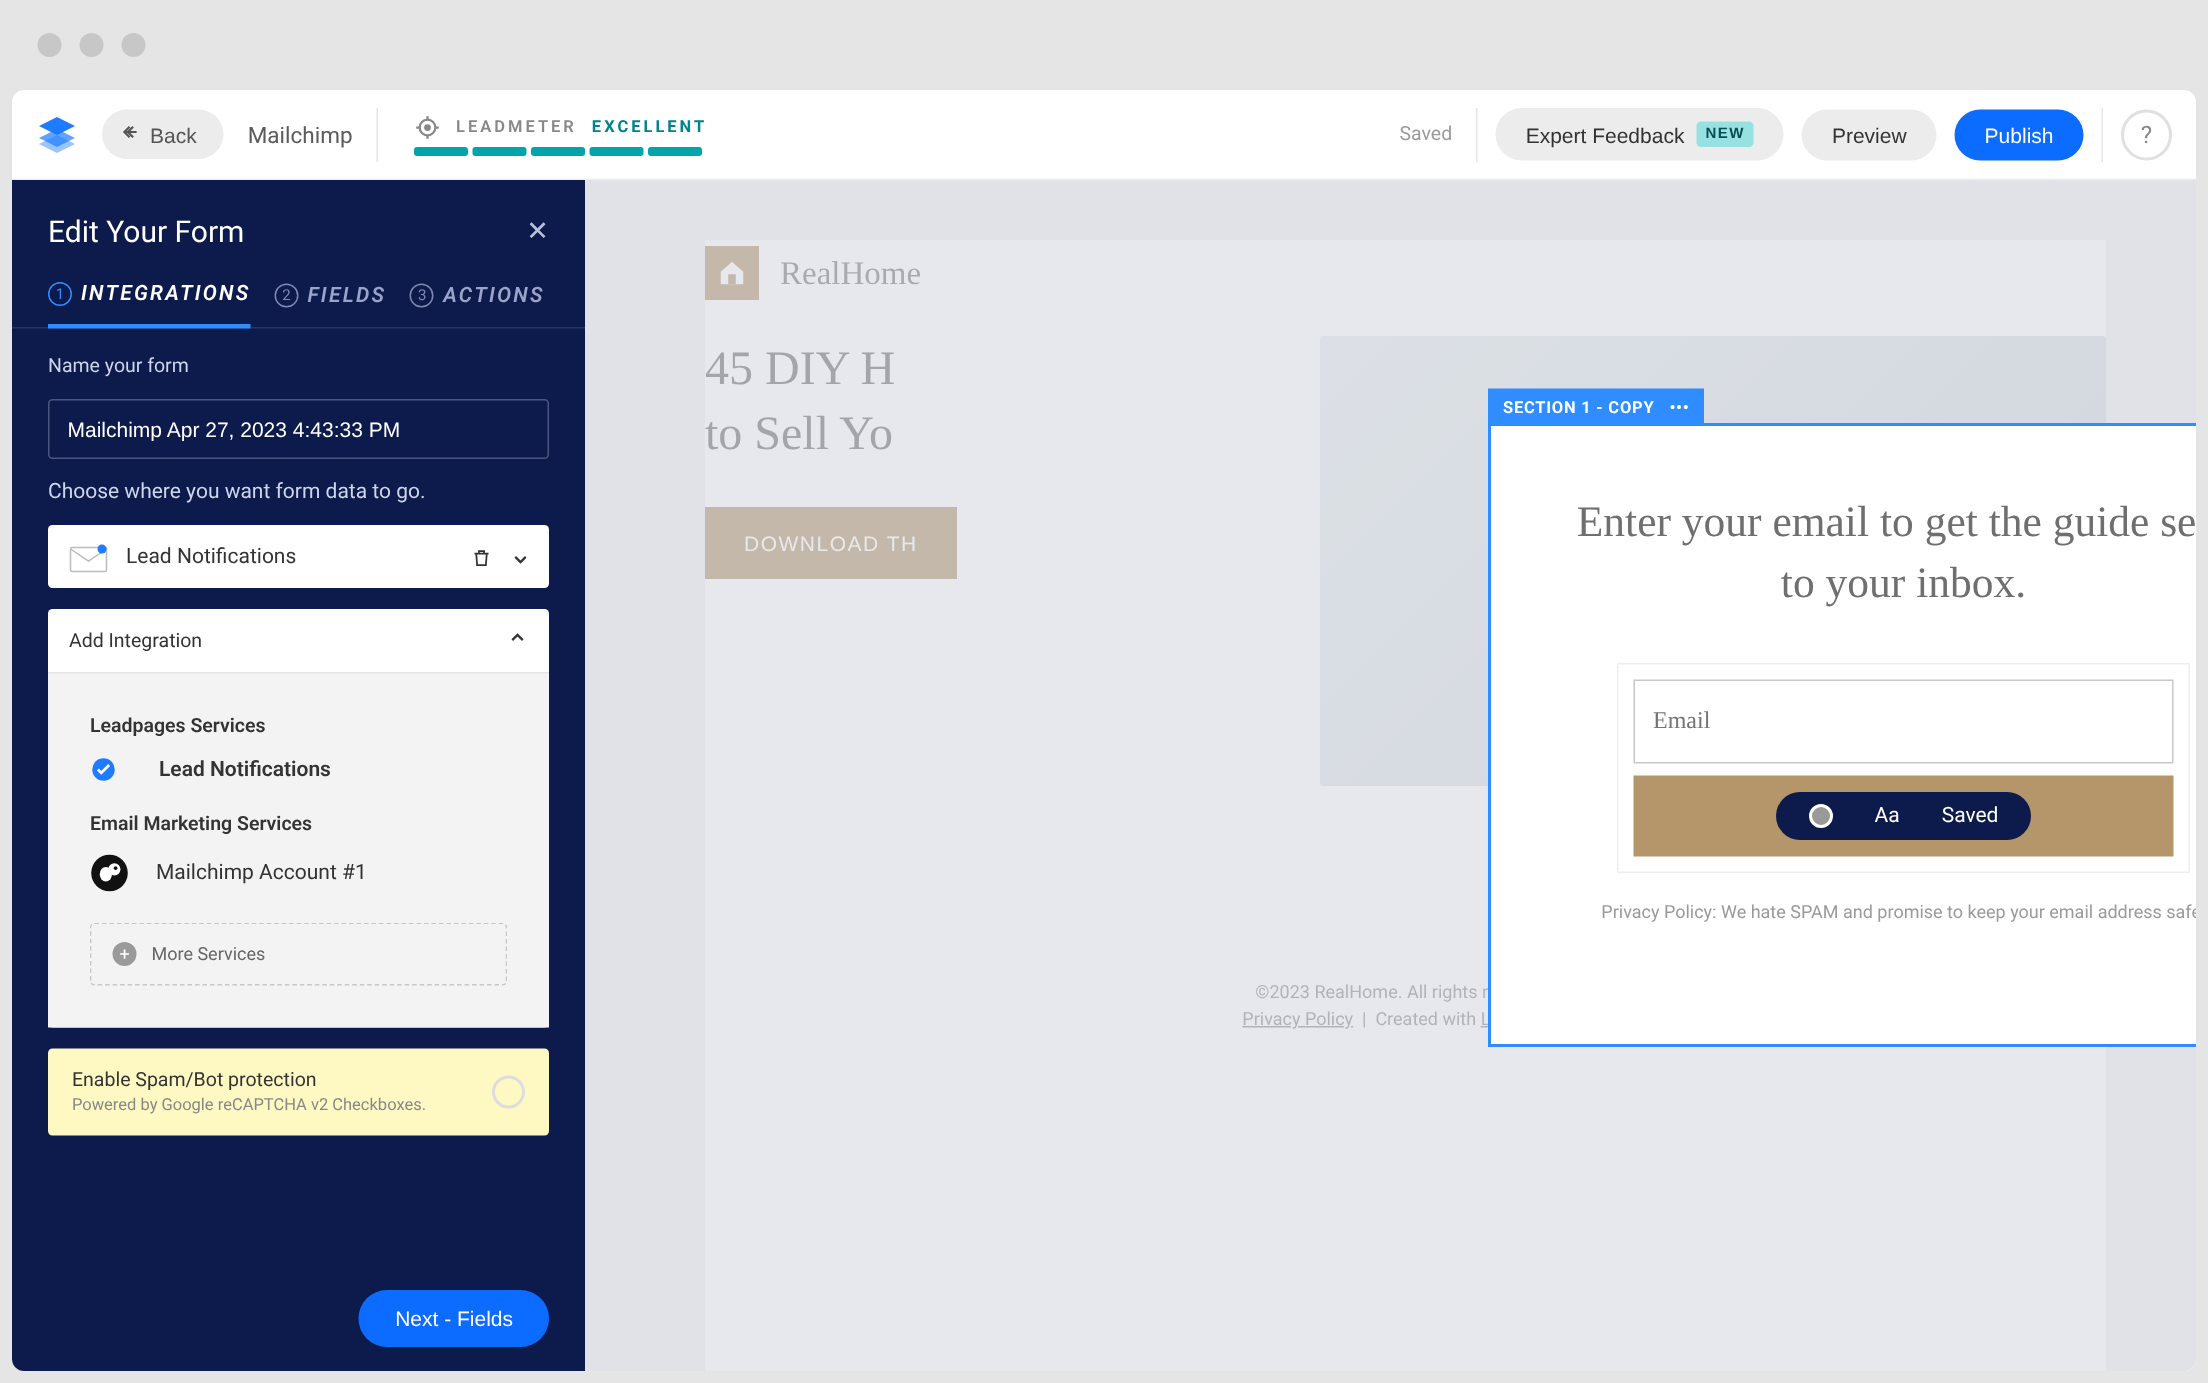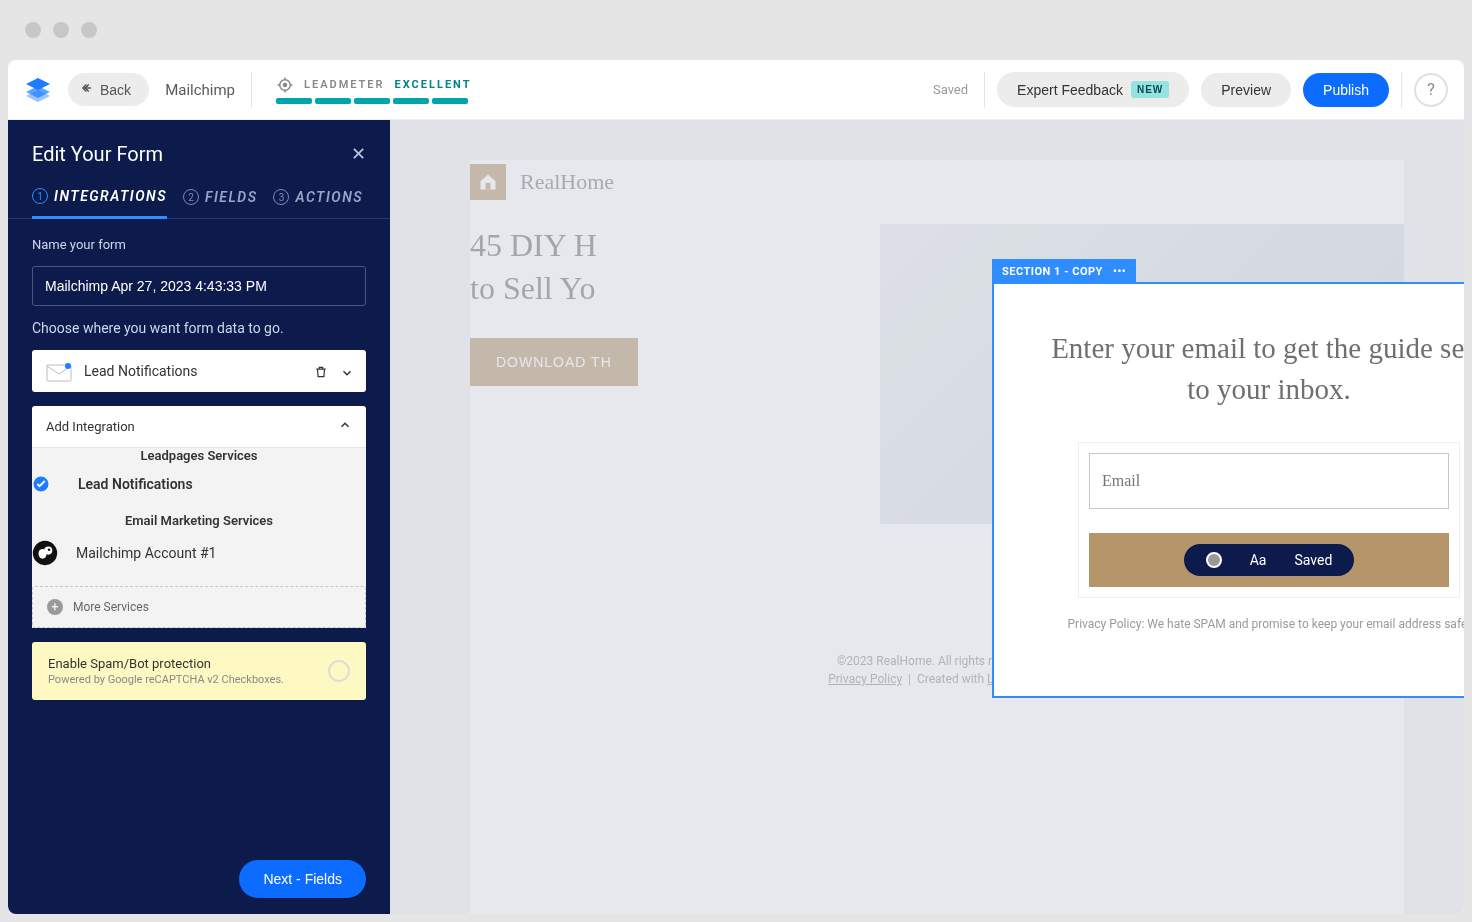--- a/index.html
+++ b/index.html
@@ -130,23 +130,22 @@
   .chev { width:12px; height:12px; cursor:pointer; }
 
   .add-int {
     background:#fff; color:#333; border-radius:3px;
   }
   .add-int-head {
     padding:12px 14px; display:flex; align-items:center; justify-content:space-between;
     font-size:13px; cursor:pointer;
   }
   .add-int-body {
-    background:#f3f3f3; padding:0; border-top:1px solid #e5e5e5;
+    background:#f3f3f3; padding:28px; border-top:1px solid #e5e5e5;
     font-size:13px;
-    text-align:center;
   }
   .section-head { font-weight:600; margin-bottom:12px; color:#333; }
   .svc-row { display:flex; align-items:center; gap:18px; margin:8px 0 20px; }
   .check-badge { width:18px; height:18px; }
   .svc-name { font-weight:600; color:#333; font-size:14px; margin-left: 10px; }
   .mc-logo { width:26px; height:26px; }
   .more-services {
     border:1px dashed #c7c7c7; border-radius:3px; padding:12px 14px;
     display:flex; align-items:center; gap:10px; color:#666; font-size:12px;
     margin-top: 10px; cursor:pointer;
@@ -220,21 +219,21 @@
   }
   .form-block {
     margin:34px auto 0; width:380px; background:#fff; padding:10px;
     box-shadow:0 0 0 1px #eee;
   }
   .email-input {
     width:100%; height:56px; border:1px solid #c8c8c8; padding:0 12px;
     font-size:16px; color:#777; font-family: Georgia, serif;
   }
   .submit-area {
-    height:54px; background:#b4966a; margin-top:24px;
+    height:54px; background:#b4966a; margin-top:8px;
     display:flex; align-items:center; justify-content:center;
   }
   .style-pill {
     background:#0d1b4c; border-radius:999px; padding:8px 22px;
     display:flex; align-items:center; gap:28px;
   }
   .circle-swatch { width:16px; height:16px; border-radius:50%; background:#999; border:2px solid #fff; }
   .aa { color:#fff; font-size:14px; cursor:pointer; }
   .labels { color:#fff; font-size:14px; cursor:pointer; }
   .privacy { font-size:12px; color:#9a9a9a; margin-top:20px; }

